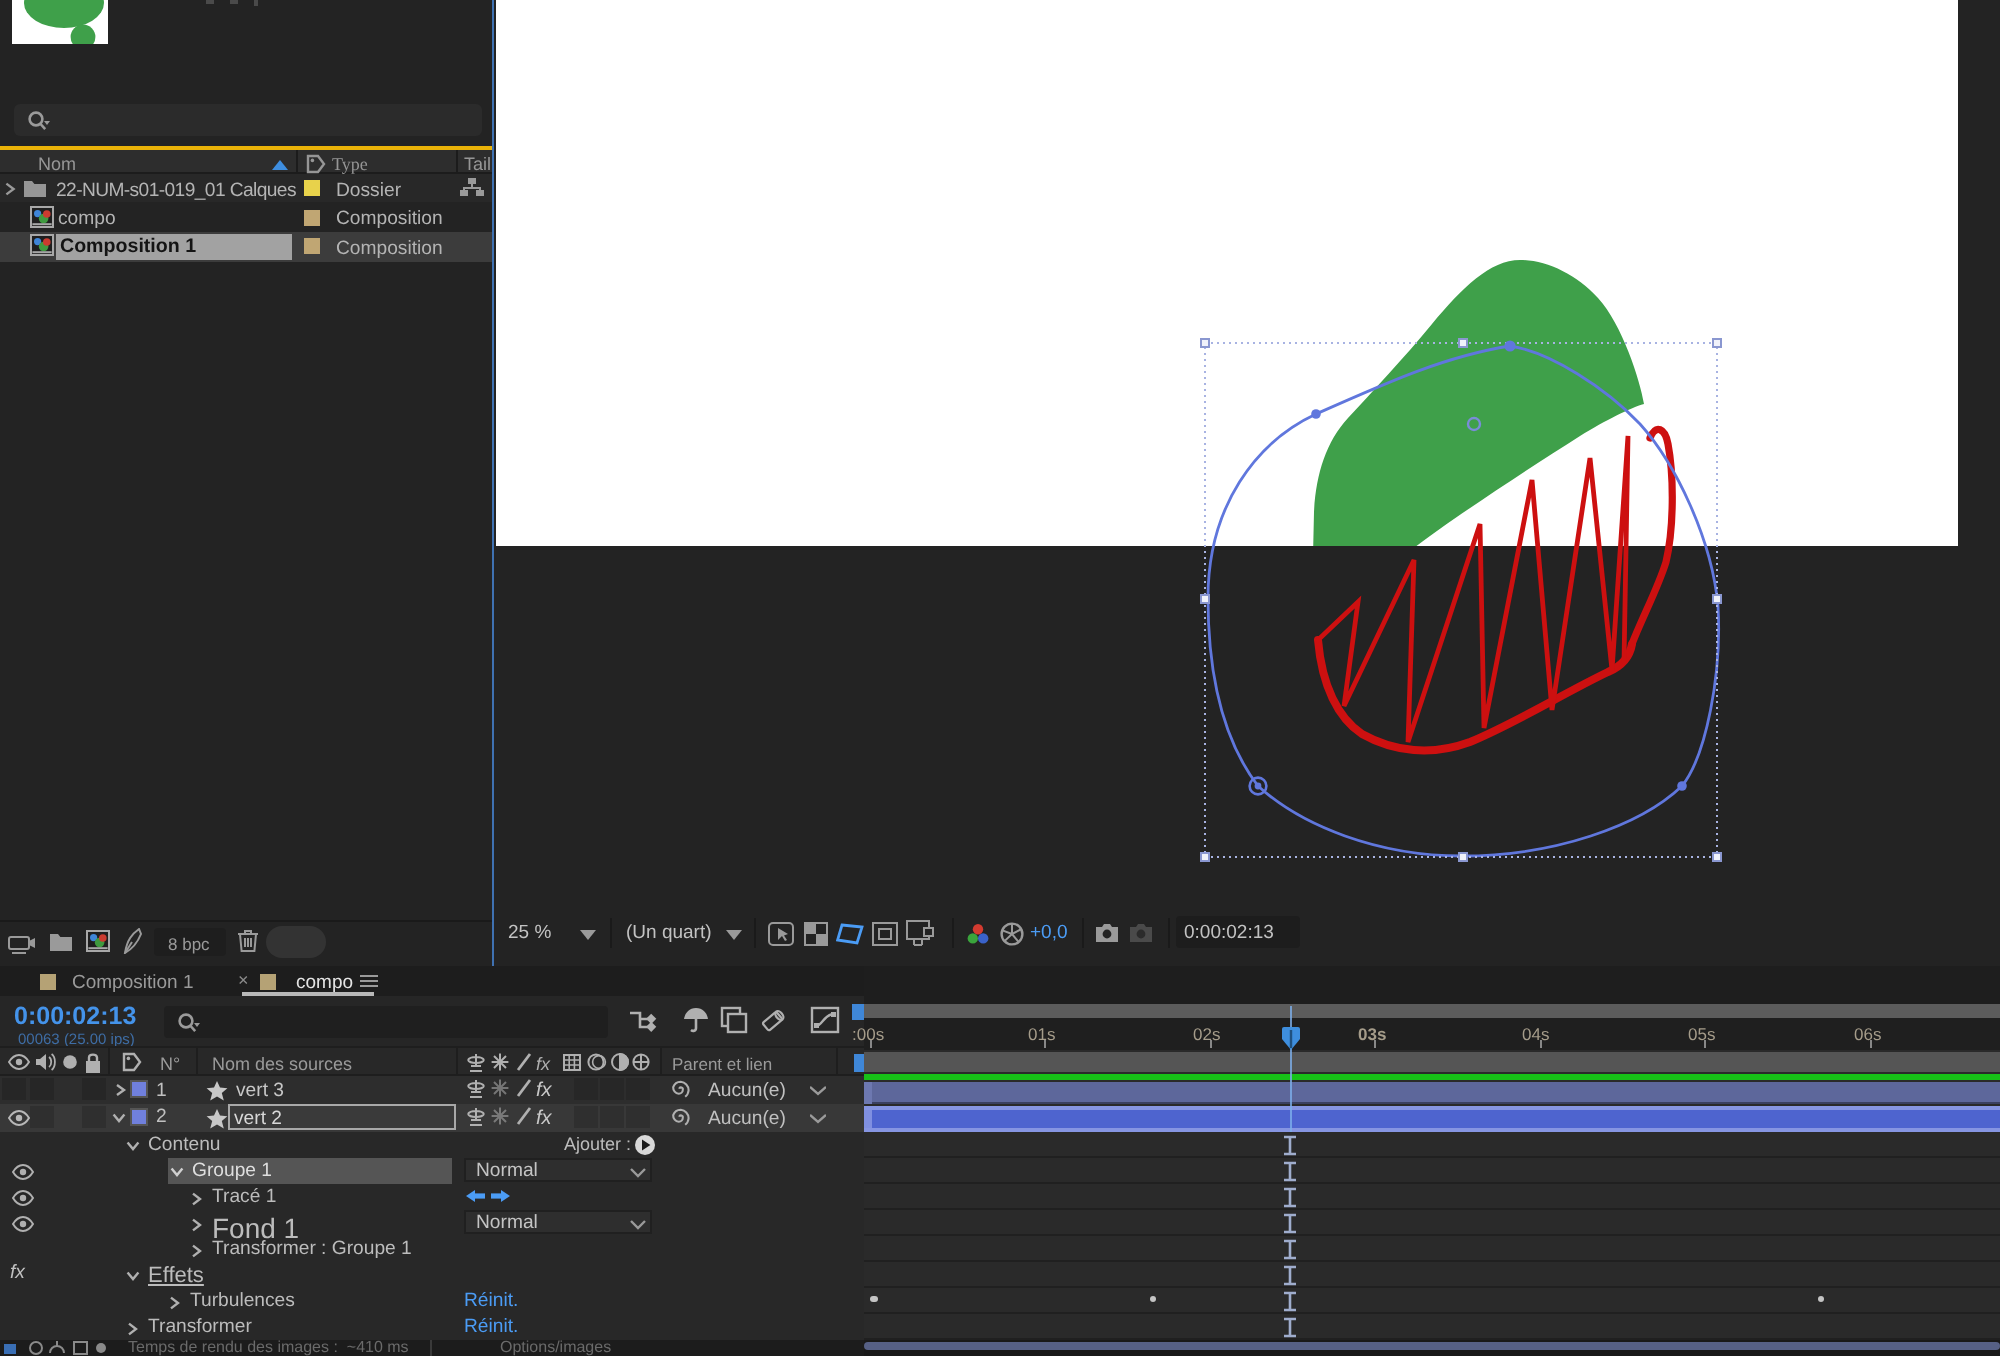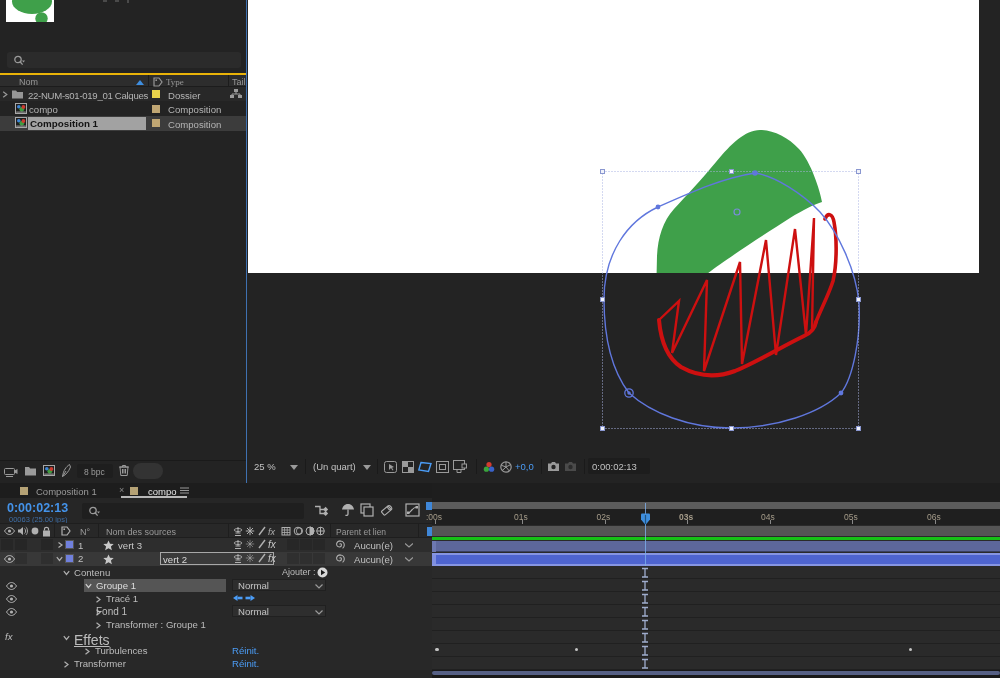--- a/index.html
+++ b/index.html
@@ -405,21 +405,21 @@
     <div class="abs" style="left:15px;top:1px;width:12px;height:11px;background:#2f2f2f;"></div>
     <div class="abs" style="left:41px;top:1px;width:12px;height:11px;background:#2f2f2f;"></div>
     <svg class="abs" style="left:56px;top:4px;" width="7" height="6" viewBox="0 0 7 6">
           <path d="M0.8 1.2 L3.5 4.5 L6.2 1.2" fill="none" stroke="#b0b0b0" stroke-width="1.2"></path>
         </svg>
     <div class="abs" style="left:65px;top:2px;width:9px;height:9px;background:#7080dd;border:1px solid #555;"></div>
     <span class="t" style="left:78px;top:1.5px;font-size:9.6px;color:#c0c0c0;">2</span>
     <svg class="abs" style="left:103px;top:2px;" width="11" height="11" viewBox="0 0 11 11">
       <path d="M5.5 0.5 L7 3.8 L10.7 4.1 L7.9 6.5 L8.9 10.2 L5.5 8.2 L2.1 10.2 L3.1 6.5 L0.3 4.1 L4 3.8 Z" fill="#c8c8c8"></path>
     </svg>
-    <div class="abs" style="left:114px;top:0.5px;width:114px;height:13px;background:#3a3a3a;border:1px solid #a8a8a8;margin-left:46px;">
+    <div class="abs" style="left:114px;top:0.5px;width:114px;height:13px;background:#3a3a3a;border:1px solid #a8a8a8;">
       <span class="t" style="left:2px;top:0.5px;font-size:9.6px;color:#d8d8d8;">vert 2</span>
     </div>
     <svg class="abs" style="left:233px;top:1.5px;" width="50" height="11" viewBox="0 0 50 11">
       <g stroke="#b0b0b0" fill="none">
         <path d="M5 1 L5 7 M2 9.5 L8 9.5 M2.5 7 L7.5 7 M1 4 C2 6 8 6 9 4 M1 4 C 2 2 8 2 9 4"></path>
         <g transform="translate(12,0)" opacity="0.55">
               <path d="M5 0.8 L5 9.2 M0.8 5 L9.2 5 M2 2 L8 8 M8 2 L2 8"></path>
             </g>
         <g transform="translate(24,0)">
               <path d="M2 9 L8 1" stroke-width="1.4"></path>
@@ -486,52 +486,64 @@
       </g>
     </svg>
 
     <svg class="abs" style="left:6px;top:42px;" width="11" height="8" viewBox="0 0 11 8">
       <path d="M0.5 4 C2 1.5 4 0.5 5.5 0.5 C7 0.5 9 1.5 10.5 4 C9 6.5 7 7.5 5.5 7.5 C4 7.5 2 6.5 0.5 4 Z" fill="none" stroke="#b0b0b0"></path>
       <circle cx="5.5" cy="4" r="1.6" fill="#b0b0b0"></circle>
     </svg>
     <svg class="abs" style="left:95px;top:42.5px;" width="7" height="7" viewBox="0 0 7 7">
           <path d="M1.5 0.8 L5 3.5 L1.5 6.2" fill="none" stroke="#b0b0b0" stroke-width="1.2"></path>
         </svg>
-    <span class="t" style="left:96px;top:39.5px;font-size:10px;color:#bcbcbc;">Fond 1</span>
+    <span class="t" style="left:106px;top:39.5px;font-size:14px;color:#bcbcbc;">Fond 1</span>
     <div class="abs" style="left:232px;top:39px;width:94px;height:12px;background:#2e2e2e;border:1px solid #202020;">
       <span class="t" style="left:5px;top:0px;font-size:9.6px;color:#c4c4c4;">Normal</span>
       <svg class="abs" style="left:82px;top:3.5px;" width="8" height="5" viewBox="0 0 8 5">
             <path d="M0.5 0.5 L4 4 L7.5 0.5" stroke="#9a9a9a" fill="none" stroke-width="1.2"></path>
           </svg>
     </div>
 
     <svg class="abs" style="left:95px;top:55.5px;" width="7" height="7" viewBox="0 0 7 7">
           <path d="M1.5 0.8 L5 3.5 L1.5 6.2" fill="none" stroke="#b0b0b0" stroke-width="1.2"></path>
         </svg>
     <span class="t" style="left:106px;top:52.5px;font-size:9.6px;color:#bcbcbc;">Transformer : Groupe 1</span>
 
     <span class="t" style="left:5px;top:64.5px;font-size:9.6px;font-style:italic;color:#c0c0c0;">fx</span>
     <svg class="abs" style="left:63px;top:69px;" width="7" height="6" viewBox="0 0 7 6">
           <path d="M0.8 1.2 L3.5 4.5 L6.2 1.2" fill="none" stroke="#b0b0b0" stroke-width="1.2"></path>
         </svg>
-    <span class="t" style="left:74px;top:65.5px;font-size:14px;color:#bcbcbc;text-decoration:underline;">Effets</span>
+    <span class="t" style="left:74px;top:65.5px;font-size:11px;color:#bcbcbc;text-decoration:underline;">Effets</span>
 
     <svg class="abs" style="left:84px;top:81.5px;" width="7" height="7" viewBox="0 0 7 7">
           <path d="M1.5 0.8 L5 3.5 L1.5 6.2" fill="none" stroke="#b0b0b0" stroke-width="1.2"></path>
         </svg>
     <span class="t" style="left:95px;top:78.5px;font-size:9.6px;color:#bcbcbc;">Turbulences</span>
     <span class="t" style="left:232px;top:78.5px;font-size:9.6px;color:#4b9cf5;">Réinit.</span>
 
     <svg class="abs" style="left:63px;top:94.5px;" width="7" height="7" viewBox="0 0 7 7">
           <path d="M1.5 0.8 L5 3.5 L1.5 6.2" fill="none" stroke="#b0b0b0" stroke-width="1.2"></path>
         </svg>
     <span class="t" style="left:74px;top:91.5px;font-size:9.6px;color:#bcbcbc;">Transformer</span>
     <span class="t" style="left:232px;top:91.5px;font-size:9.6px;color:#4b9cf5;">Réinit.</span>
   </div>
 
+  <div class="abs" style="left:0;top:187px;width:432px;height:8px;background:#1c1c1c;">
+    <div class="abs" style="left:2px;top:2px;width:6px;height:5px;background:#3a6fb5;"></div>
+    <svg class="abs" style="left:14px;top:0px;" width="40" height="8" viewBox="0 0 40 8">
+      <circle cx="4" cy="4" r="3" fill="none" stroke="#8a8a8a"></circle>
+      <path d="M11 6.5 A3.5 3.5 0 0 1 18 6.5 M14.5 3 V0.5" stroke="#8a8a8a" fill="none"></path>
+      <rect x="23" y="1" width="6.5" height="6" fill="none" stroke="#8a8a8a"></rect>
+      <circle cx="36.5" cy="4" r="2.5" fill="#8a8a8a"></circle>
+    </svg>
+    <div class="abs" style="left:215px;top:0;width:1px;height:8px;background:#3a3a3a;"></div>
+    <span class="t" style="left:64px;top:-1px;font-size:8px;color:#6a6a6a;">Temps de rendu des images :&nbsp;&nbsp;~410 ms</span>
+    <span class="t" style="left:250px;top:-1px;font-size:8px;color:#6a6a6a;">Options/images</span>
+  </div>
 
 </div>
 
 <div class="abs" style="left:432px;top:483px;width:568px;height:180px;background:#2a2a2a;">
   <div class="abs" style="left:0;top:0;width:568px;height:19px;background:#1e1e1e;"></div>
 
   <div class="abs" style="left:0;top:19px;width:568px;height:7px;background:#5c5c5c;"></div>
 
   <div class="abs" style="left:0;top:26px;width:568px;height:16px;background:#1f1f1f;">
     <span class="t" style="left:-6px;top:3px;font-size:8.5px;color:#a59c8a;">:00s</span>

